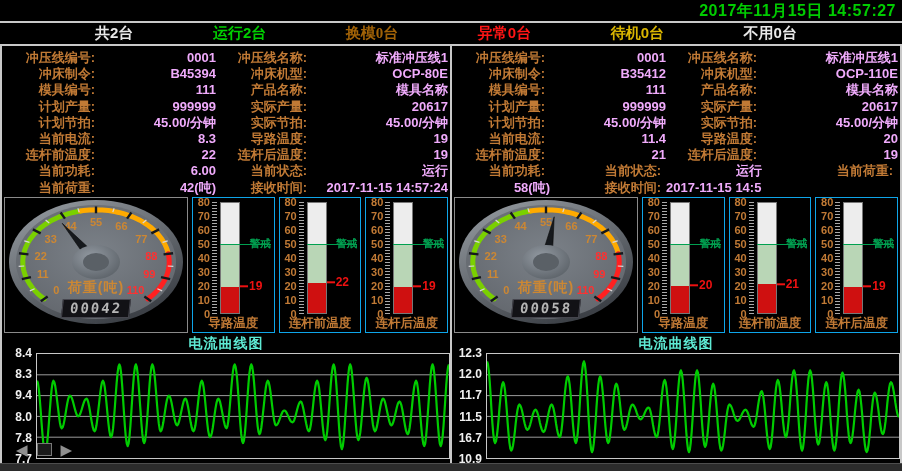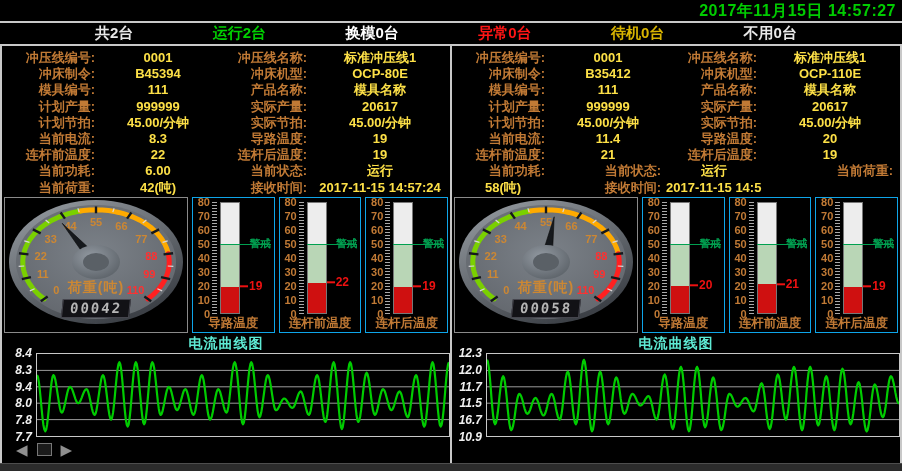--- a/index.html
+++ b/index.html
@@ -12,21 +12,21 @@
              display:flex;align-items:center;justify-content:space-between;
              padding:0 105px 0 95px;font-size:15px;font-weight:bold;background:#000;}
   .panels{position:absolute;left:0;top:46px;width:902px;height:417px;box-sizing:border-box;
           border-left:2px solid #c8c8c8;border-right:2px solid #c8c8c8;display:flex;}
   .panel{flex:1;display:flex;flex-direction:column;min-width:0;}
   .panel + .panel{border-left:2px solid #c8c8c8;}
   .info{height:150px;box-sizing:border-box;padding:4px 2px 0 4px;display:grid;
         grid-template-columns:94px 116px 96px 1fr;grid-auto-rows:16.2px;
         font-size:13px;font-weight:bold;line-height:16px;}
   .lbl{color:#c17a35;text-align:right;padding-right:5px;white-space:nowrap;}
-  .val{color:#fde047;text-align:center;white-space:nowrap;overflow:hidden;}
+  .val{color:#f0abfc;text-align:right;white-space:nowrap;overflow:hidden;}
   .meters{height:138px;display:flex;gap:4px;padding:1px 2px;box-sizing:border-box;}
   .gauge-box{width:184px;box-sizing:border-box;border:1px solid #8a8a8a;position:relative;background:#000;}
   .gauge-svg{position:absolute;left:0;top:0;}
   .g-title{position:absolute;left:0;right:0;top:81px;text-align:center;color:#cc8733;font-size:14px;font-weight:bold;letter-spacing:1px;}
   .g-odo{position:absolute;left:50%;top:101px;transform:translateX(-50%) skewX(-6deg);
          background:#121216;border:1px solid #45454d;padding:0 7px;height:17px;line-height:17px;
          color:#b6b6b6;font-family:"DejaVu Sans Mono","Liberation Mono",monospace;font-size:14px;font-weight:bold;letter-spacing:2px;}
   .thermo-box{flex:1;box-sizing:border-box;border:1px solid #0ea5e9;position:relative;display:flex;flex-direction:column;background:#000;min-width:0;}
   .t-main{flex:1;position:relative;margin:4px 2px 1px 2px;}
   .t-scale{position:absolute;left:0;top:0;bottom:0;width:16px;}
@@ -36,41 +36,41 @@
   .t-tube{position:absolute;left:25px;top:0;bottom:0;width:20px;background:#ededed;border:1px solid #777;box-sizing:border-box;}
   .t-green{position:absolute;bottom:0;left:0;right:0;background:#b9d6b6;}
   .t-fill{position:absolute;bottom:0;left:0;right:0;background:#cf1010;}
   .t-warnline{position:absolute;left:25px;right:1px;border-top:1px solid #00a050;}
   .t-warntext{position:absolute;right:1px;transform:translateY(-50%);color:#00a050;font-size:10.5px;font-weight:bold;white-space:nowrap;}
   .t-val{position:absolute;left:45px;transform:translateY(-55%);display:flex;align-items:center;gap:1px;color:#ee1111;font-size:12px;font-weight:bold;white-space:nowrap;}
   .t-dash{display:inline-block;width:8px;border-top:2px solid #ee1111;}
   .t-label{height:17px;text-align:center;color:#c17a35;font-size:12.5px;font-weight:bold;white-space:nowrap;overflow:hidden;}
   .chart-sec{flex:1;position:relative;padding-top:1px;}
   .chart-title{text-align:center;color:#5eead4;font-size:14px;font-weight:bold;height:17px;letter-spacing:1px;}
-  .chart-wrap{display:flex;height:84px;margin:1px 0 0 0;font-style:italic;}
+  .chart-wrap{display:flex;height:106px;margin:1px 0 0 0;}
   .chart-ylabels{width:34px;position:relative;}
   .chart-ylabels span{position:absolute;right:4px;transform:translateY(-50%);color:#f0f0f0;font-size:12px;font-weight:bold;}
   .chart-plot{flex:1;position:relative;border:1px solid #c8c8c8;background:#000;box-sizing:border-box;}
   .chart-plot svg{position:absolute;left:0;top:0;width:100%;height:100%;}
   .bottomstrip{position:absolute;left:0;top:463px;width:902px;height:8px;background:#2b2b2b;border-top:1px solid #4d4d4d;box-sizing:border-box;}
   .nav-icons{position:absolute;left:16px;top:442px;z-index:9;display:flex;align-items:center;gap:9px;}
   .nav-arrow{color:#8f8f8f;font-size:15px;line-height:15px;cursor:pointer;}
   .nav-page{width:15px;height:13px;background:#1b1b1b;border:1px solid #777;box-sizing:border-box;cursor:pointer;}
 </style>
 </head>
 <body>
 
 <div class="topbar">
   <span class="datetime">2017年11月15日 14:57:27</span>
 </div>
 
 <div class="statusbar">
   <span style="color: rgb(232, 232, 232);">共2台</span>
   <span style="color: rgb(0, 208, 0);">运行2台</span>
-  <span style="color: #ffffff;">换模0台</span>
+  <span style="color: #a16207; font-family: Liberation Serif, serif;">换模0台</span>
   <span style="color: rgb(255, 21, 21);">异常0台</span>
   <span style="color: rgb(216, 180, 0);">待机0台</span>
   <span style="color: rgb(232, 232, 232);">不用0台</span>
 </div>
 
 <div class="panels" id="panels">
   <section class="panel">
     <div class="info">
       <span class="lbl">冲压线编号:</span>
         <span class="val">0001</span>

